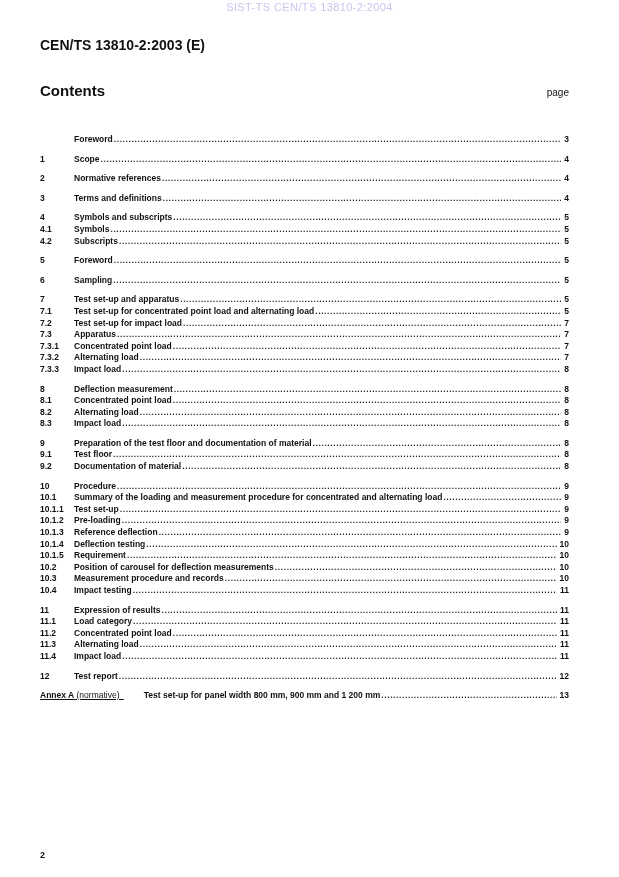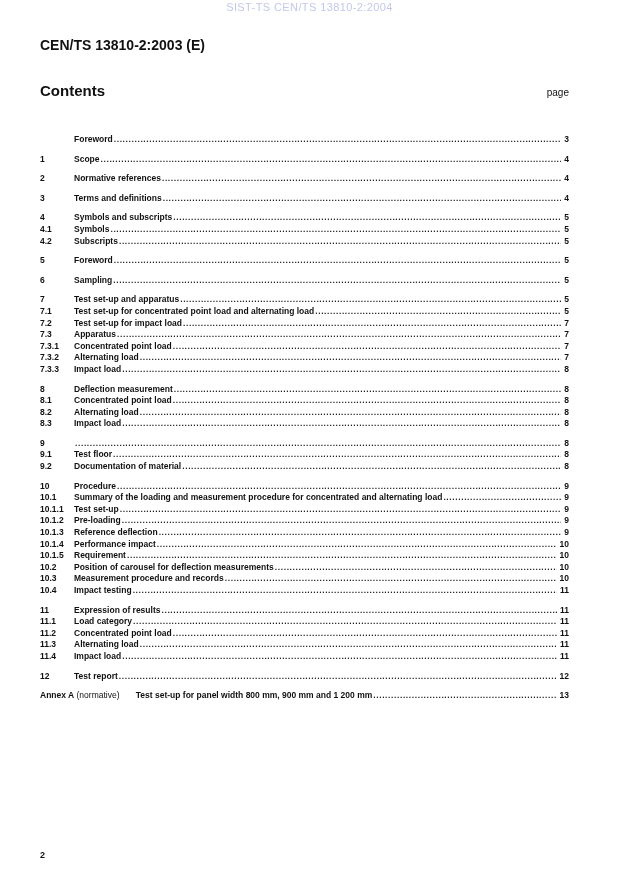--- a/index.html
+++ b/index.html
@@ -47,21 +47,21 @@
   }
   .toc-group + .toc-group { margin-top: 8px; }
   .toc-row {
     display: flex;
     align-items: baseline;
     font-size: 8.5px;
     font-weight: bold;
     line-height: 11.6px;
   }
   .toc-num { flex: none; width: 34px; white-space: nowrap; }
-  .toc-num.annex { width: auto; padding-right: 12px; }
+  .toc-num.annex { width: auto; padding-right: 20px; text-decoration: underline; }
   .toc-num.annex .normal { font-weight: normal; }
   .toc-title { flex: none; white-space: nowrap; }
   .toc-dots {
     flex: 1;
     overflow: hidden;
     white-space: nowrap;
     margin: 0 1px;
     font-weight: bold;
     letter-spacing: 0.6px;
     color: #222222;
@@ -222,20 +222,21 @@
         <div class="toc-row">
           <span class="toc-num">8.3</span>
           <span class="toc-title">Impact load</span>
           <span class="toc-dots"></span>
           <span class="toc-page">8</span>
         </div>
       </div>
       <div class="toc-group">
         <div class="toc-row">
           <span class="toc-num">9</span>
+          <span class="toc-title">Preparation of the test floor and documentation of material</span>
           <span class="toc-dots"></span>
           <span class="toc-page">8</span>
         </div>
         <div class="toc-row">
           <span class="toc-num">9.1</span>
           <span class="toc-title">Test floor</span>
           <span class="toc-dots"></span>
           <span class="toc-page">8</span>
         </div>
         <div class="toc-row">
@@ -271,21 +272,21 @@
           <span class="toc-page">9</span>
         </div>
         <div class="toc-row">
           <span class="toc-num">10.1.3</span>
           <span class="toc-title">Reference deflection</span>
           <span class="toc-dots"></span>
           <span class="toc-page">9</span>
         </div>
         <div class="toc-row">
           <span class="toc-num">10.1.4</span>
-          <span class="toc-title">Performance impact</span>
+          <span class="toc-title">Deflection testing</span>
           <span class="toc-dots"></span>
           <span class="toc-page">10</span>
         </div>
         <div class="toc-row">
           <span class="toc-num">10.1.5</span>
           <span class="toc-title">Requirement</span>
           <span class="toc-dots"></span>
           <span class="toc-page">10</span>
         </div>
         <div class="toc-row">

